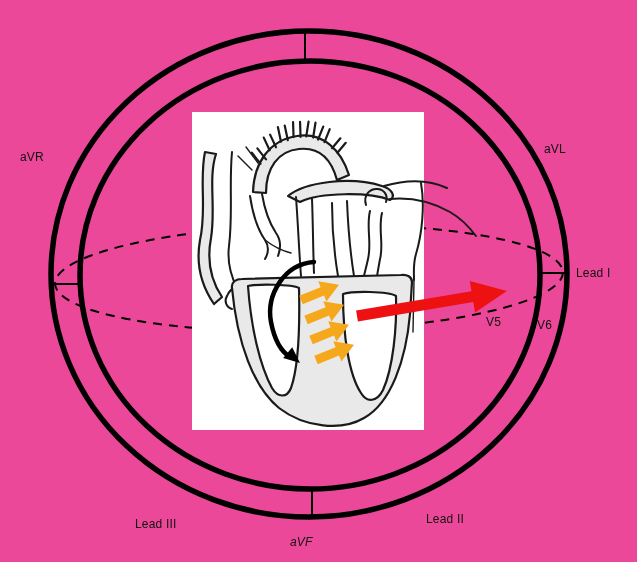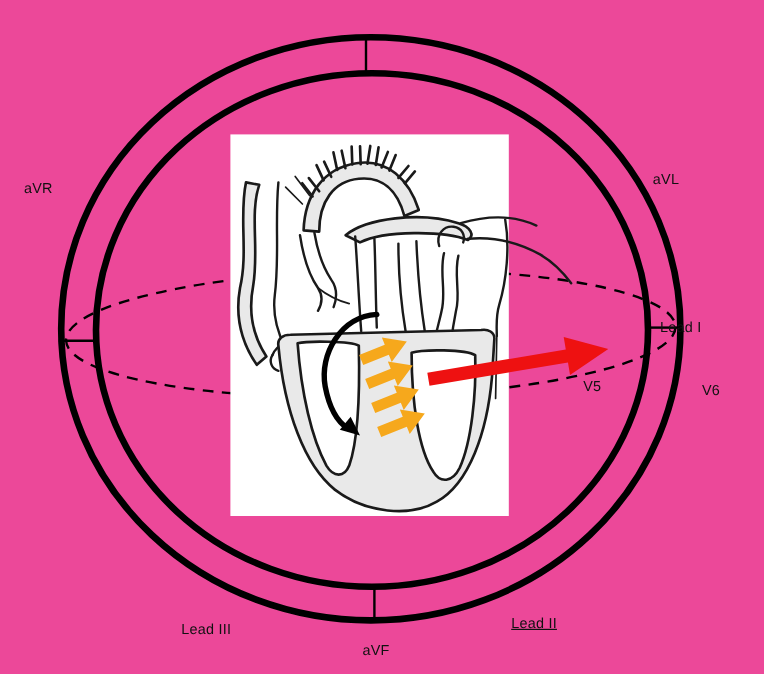--- a/index.html
+++ b/index.html
@@ -144,20 +144,20 @@
       </g>
     </g>
 
     <g transform="translate(357,316) rotate(-9.5)">
       <polygon points="0,-5.5 117,-5.5 117,-16 152,0 117,16 117,5.5 0,5.5" fill="#ee1111"></polygon>
     </g>
   </svg>
 
   <span class="lead-label" style="left:20px;top:151px;">aVR</span>
   <span class="lead-label" style="left:544px;top:143px;">aVL</span>
-  <span class="lead-label" style="left:550px;top:267px;">Lead I</span>
-  <span class="lead-label" style="left:537px;top:319px;margin-left:48px;">V6</span>
+  <span class="lead-label" style="left:576px;top:267px;">Lead I</span>
+  <span class="lead-label" style="left:537px;top:319px;">V6</span>
   <span class="lead-label" style="left:486px;top:316px;">V5</span>
-  <span class="lead-label" style="left:426px;top:513px;text-decoration:underline;">Lead II</span>
-  <span class="lead-label" style="left:302px;top:536px;">aVF</span>
-  <span class="lead-label" style="left:151px;top:518px;">Lead III</span>
+  <span class="lead-label" style="left:426px;top:513px;">Lead II</span>
+  <span class="lead-label" style="left:290px;top:536px;font-style:italic;">aVF</span>
+  <span class="lead-label" style="left:135px;top:518px;">Lead III</span>
 
 </div>
 
 </body></html>

